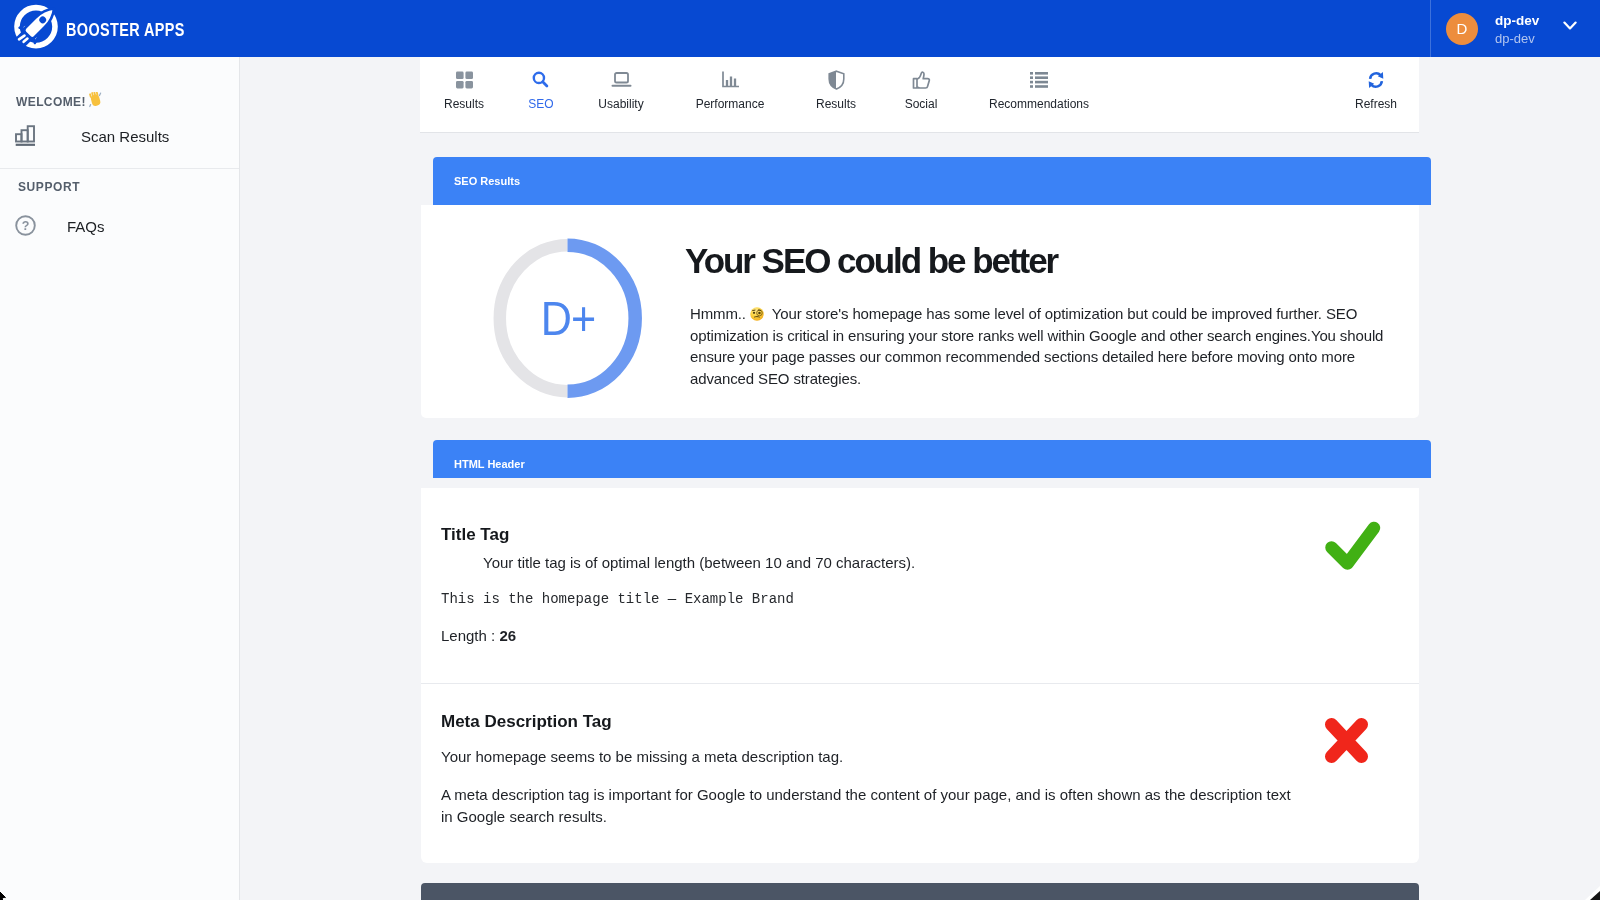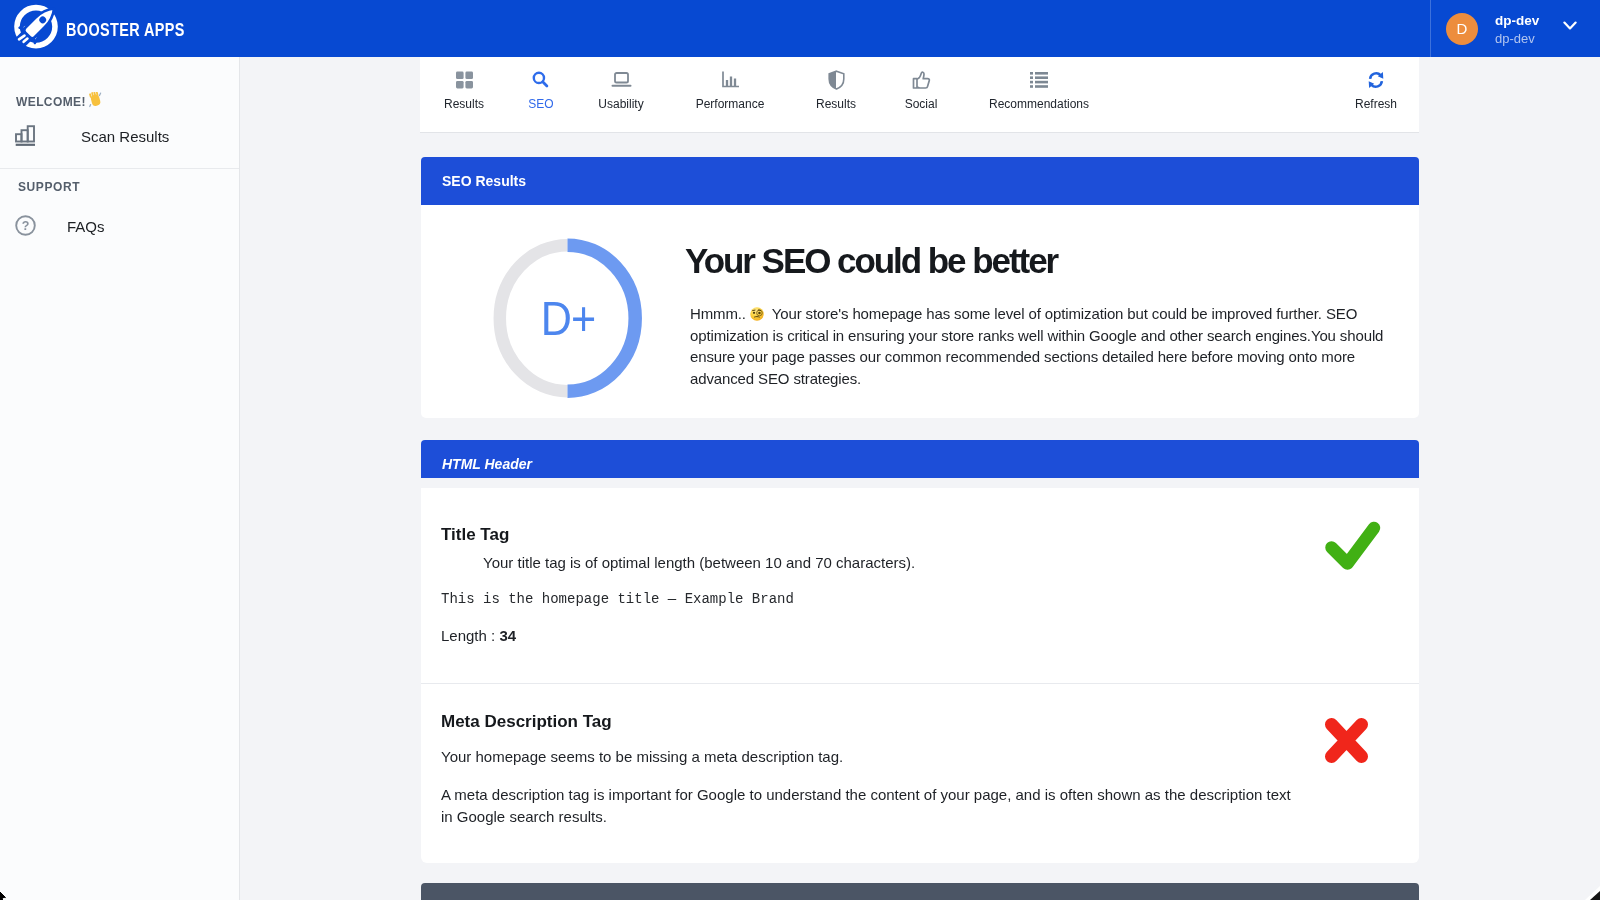--- a/index.html
+++ b/index.html
@@ -24,23 +24,23 @@
   #faqlabel { left:52px; top:218px; font-size:15px; color:#1c1f23;margin-left:15px; }
 
   
   #navcard { left:420px; top:57px; width:999px; height:76px; background:#fff; border-bottom:1px solid #e2e4e8; }
   .tab { position:absolute; top:70px; text-align:center; }
   .tab .ticon { display:block; margin:0 auto 0 auto; height:20px; }
   .tab .tlabel { display:block; margin-top:7px; font-size:12px; color:#21262e; white-space:nowrap; }
   .tlabel.active { color:#3069ea; }
 
   
-  .sechead { background:#1d4ed8; color:#fff; font-size:14px; font-weight:600; line-height:48px; padding-left:21px; }
+  .sechead { background:#3b82f6; color:#fff; font-size:11px; font-weight:600; line-height:48px; padding-left:21px;margin-left:12px; }
   #seohead { left:421px; top:157px; width:998px; height:48px; border-radius:4px 4px 0 0; }
-  #htmlhead { left:421px; top:440px; width:998px; height:38px; border-radius:4px 4px 0 0;font-style:italic; }
+  #htmlhead { left:421px; top:440px; width:998px; height:38px; border-radius:4px 4px 0 0; }
   #bottomhead { left:421px; top:883px; width:998px; height:17px; background:#4b5565; border-radius:4px 4px 0 0; }
 
   
   #scorecard { left:421px; top:205px; width:998px; height:213px; background:#fff; border-radius:0 0 5px 5px; }
   #donut { left:485px; top:232px; }
   #grade { left:487.5px; top:238px; width:160px; height:160px; text-align:center; line-height:160px; font-size:49px; color:#4d86ee; letter-spacing:-1px; transform:scaleX(0.88); }
   #bigtitle { left:685px; top:241px; font-size:35px; font-weight:bold; color:#16191d; letter-spacing:-2.05px; }
   #scorepara { left:690px; top:303px; font-size:15px; letter-spacing:-0.13px; line-height:21.5px; color:#1e2126; }
 
   
@@ -224,21 +224,21 @@
       <path d="M4.8 11.6 C6.6 10.7 9.4 10.8 11 11.7" stroke="#4f3d0c" stroke-width="1.1" fill="none"></path>
     </svg>&nbsp; Your store's homepage has some level of optimization but could be improved further. SEO<br>optimization is critical in ensuring your store ranks well within Google and other search engines.You should<br>ensure your page passes our common recommended sections detailed here before moving onto more<br>advanced SEO strategies.</div>
 
 <div class="abs sechead" id="htmlhead">HTML Header</div>
 <div class="abs" id="htmlcard"></div>
 <div class="abs" id="carddiv"></div>
 
 <div class="abs sec-title" id="titletag">Title Tag</div>
 <div class="abs sec-text" id="titletxt">Your title tag is of optimal length (between 10 and 70 characters).</div>
 <div class="abs" id="monotxt">This is the homepage title — Example Brand</div>
-<div class="abs sec-text" id="lentxt">Length : <b>34</b></div>
+<div class="abs sec-text" id="lentxt">Length : <b>26</b></div>
 <svg class="abs" style="left:1318px; top:515px;" width="68" height="62" viewBox="0 0 68 62">
   <path d="M13.5 32.5 L29.5 48.5 L56 13" fill="none" stroke="#41b014" stroke-width="12.5" stroke-linecap="round" stroke-linejoin="round"></path>
 </svg>
 
 <div class="abs sec-title" id="metatag">Meta Description Tag</div>
 <div class="abs sec-text" id="metatxt">Your homepage seems to be missing a meta description tag.</div>
 <div class="abs sec-text" id="metapara">A meta description tag is important for Google to understand the content of your page, and is often shown as the description text<br>in Google search results.</div>
 <svg class="abs" style="left:1320px; top:712px;" width="55" height="58" viewBox="0 0 55 58">
   <path d="M11.5 12.5 L41.5 44.5 M41.5 12.5 L11.5 44.5" fill="none" stroke="#f0261b" stroke-width="13" stroke-linecap="round" stroke-linejoin="round"></path>
 </svg>

